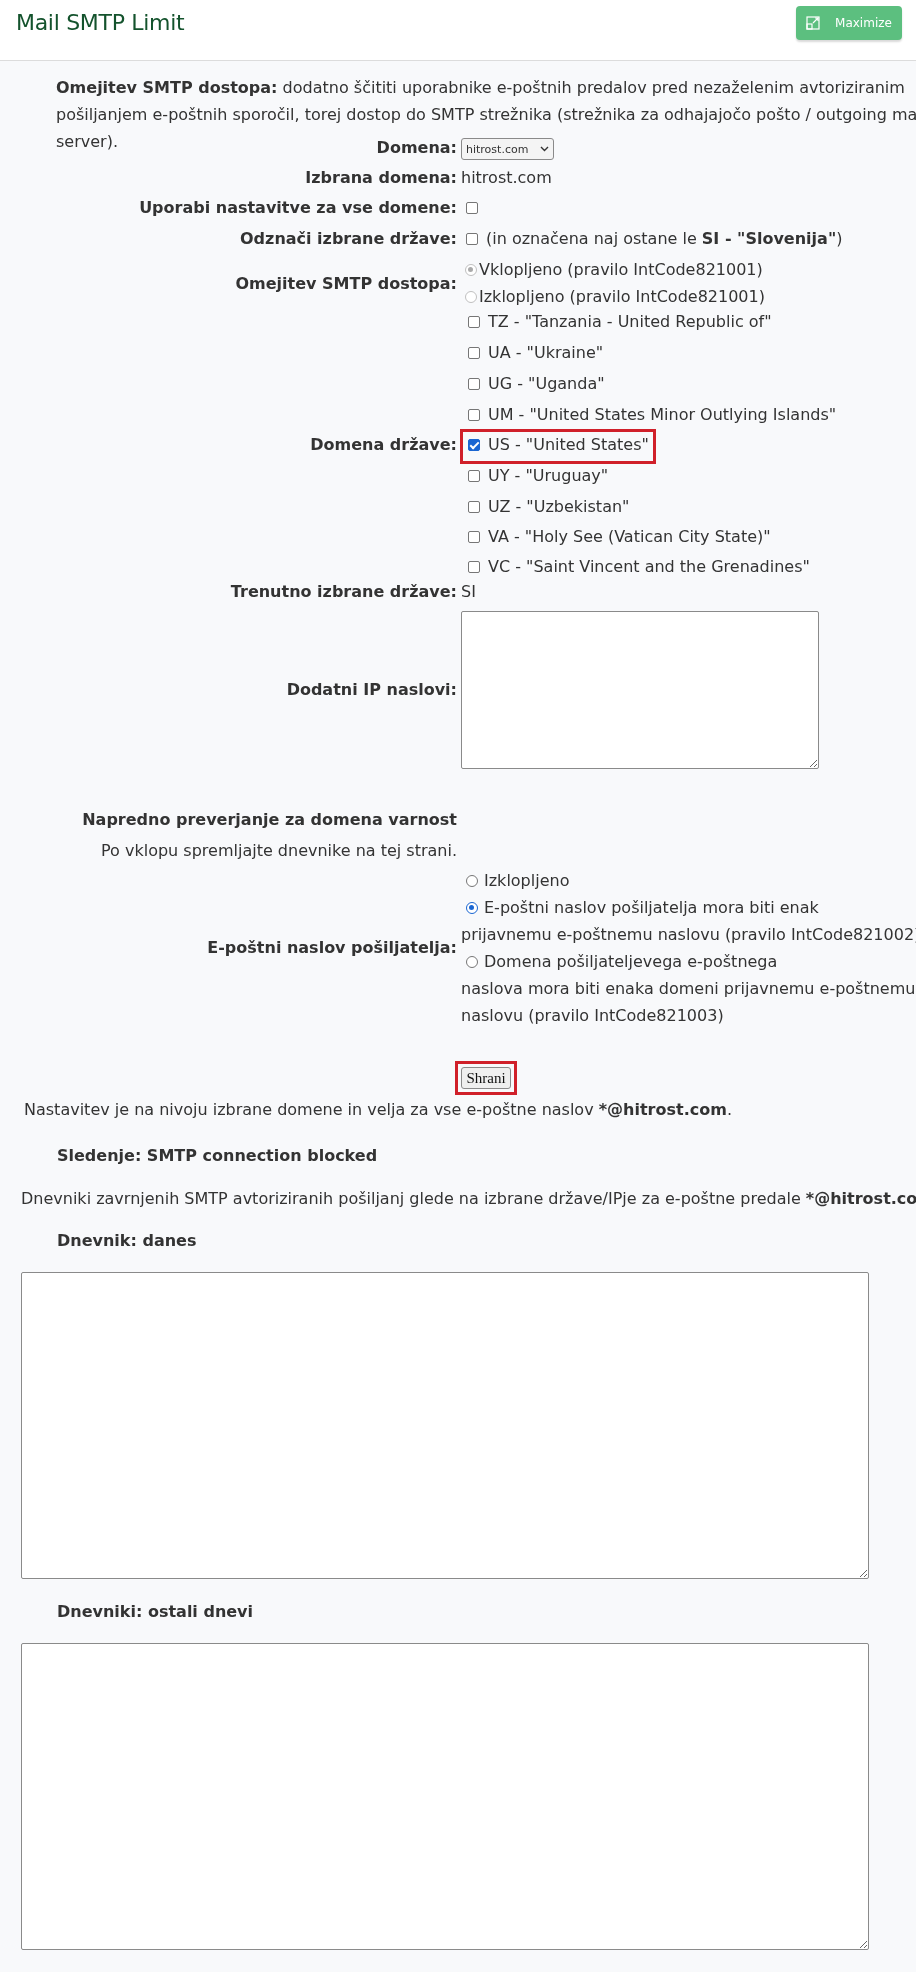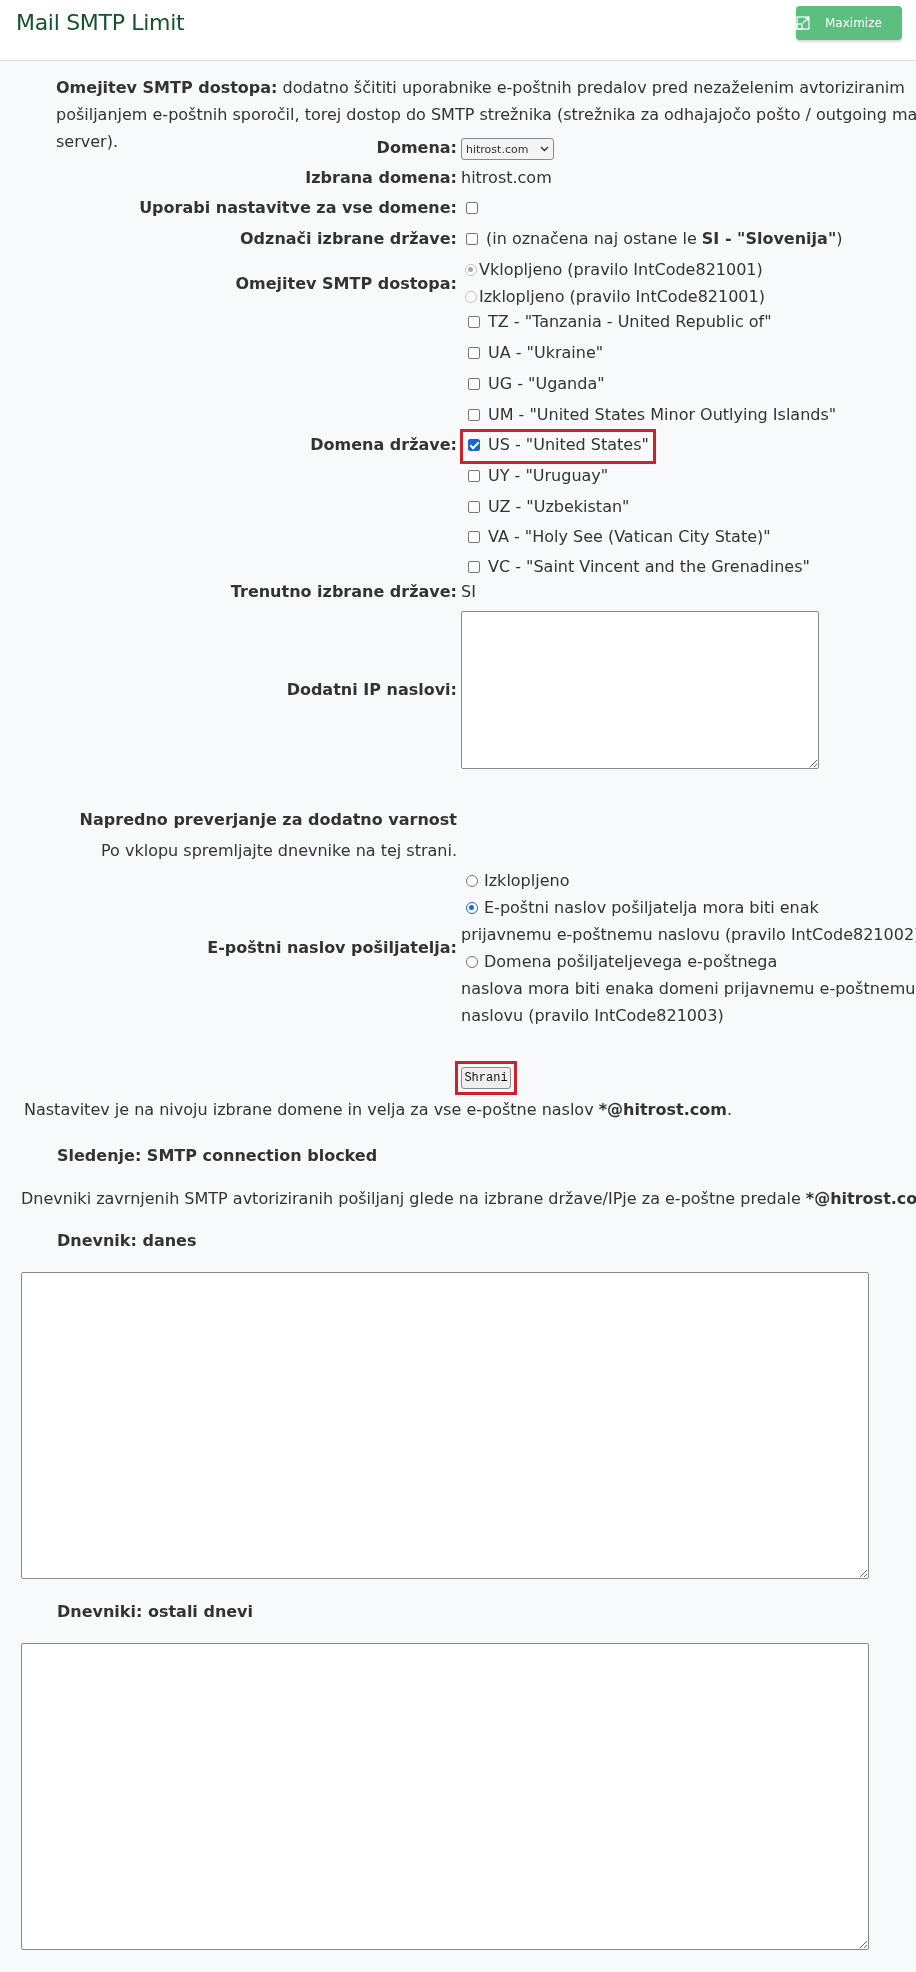--- a/index.html
+++ b/index.html
@@ -20,21 +20,21 @@
   }
   .header .title {
     position: absolute; left: 16px; top: 10px;
     font-size: 22px; color: #14532d; letter-spacing: -0.3px;
   }
   .maximize-btn {
     position: absolute; left: 796px; top: 6px; width: 106px; height: 34px;
     background: #5cbf7f; border-radius: 4px;
     box-shadow: 0 2px 2px rgba(0,0,0,0.15);
     color: #fff; font-size: 12px;
-    display: flex; align-items: center; justify-content: flex-start; gap: 15px;
+    display: flex; align-items: center; justify-content: center; gap: 15px;
     cursor: pointer;
   }
   .maximize-btn svg { width: 14px; height: 14px; }
 
   .abs { position: absolute; margin-left: 32px; }
   .intro {
     left: 24px; top: 74px; width: 880px;
     font-size: 16px; line-height: 27px; color: #333;
   }
   .lbl {
@@ -80,22 +80,22 @@
     position: absolute; border: 3px solid #d0202a;
   }
   textarea {
     position: absolute; resize: both; background: #fff;
     border: 1px solid #8a8a8a; border-radius: 2px; margin: 0; padding: 4px;
     font-family: "DejaVu Sans Mono", monospace;
   }
   .save-btn {
     position: absolute; left: 461px; top: 1067px; width: 50px; height: 22px;
     background: #efefef; border: 1px solid #8a8a8a; border-radius: 3px;
-    font-size: 12px; display: flex; align-items: center; justify-content: center;
-    font-family: Liberation Mono, monospace; color: #111;
+    font-size: 15px; display: flex; align-items: center; justify-content: center;
+    font-family: Liberation Serif, serif; color: #111;
   }
   .section-h { position: absolute; left: 21px; font-weight: bold; font-size: 16px; margin-left: 36px; }
   .para { position: absolute; left: 21px; font-size: 16px; white-space: nowrap; }
 </style>
 </head>
 <body>
 
 <div class="header">
   <div class="title">Mail SMTP Limit</div>
   <div class="maximize-btn">
@@ -150,21 +150,21 @@
 <div class="country" style="top:497px"><span class="cb"></span><span>UZ - "Uzbekistan"</span></div>
 <div class="country" style="top:527px"><span class="cb"></span><span>VA - "Holy See (Vatican City State)"</span></div>
 <div class="country" style="top:557px"><span class="cb"></span><span>VC - "Saint Vincent and the Grenadines"</span></div>
 
 <div class="lbl" style="top:582px">Trenutno izbrane države:</div>
 <div class="val" style="top:582px">SI</div>
 
 <div class="lbl" style="top:680px">Dodatni IP naslovi:</div>
 <textarea style="left: 461px; top: 611px; width: 358px; height: 158px;"></textarea>
 
-<div class="lbl" style="top:810px">Napredno preverjanje za dodatno varnost</div>
+<div class="lbl" style="top:810px">Napredno preverjanje za domena varnost</div>
 <div class="lbl" style="top:841px; font-weight:normal">Po vklopu spremljajte dnevnike na tej strani.</div>
 
 <div class="lbl" style="top:938px">E-poštni naslov pošiljatelja:</div>
 <div class="val" style="top:871px; left:466px">
   <span class="rd"></span><span>Izklopljeno</span>
 </div>
 <div class="val" style="top:898px; left:466px">
   <span class="rd checked active"></span><span>E-poštni naslov pošiljatelja mora biti enak</span>
 </div>
 <div class="val" style="top:925px">prijavnemu e-poštnemu naslovu (pravilo IntCode821002)</div>

